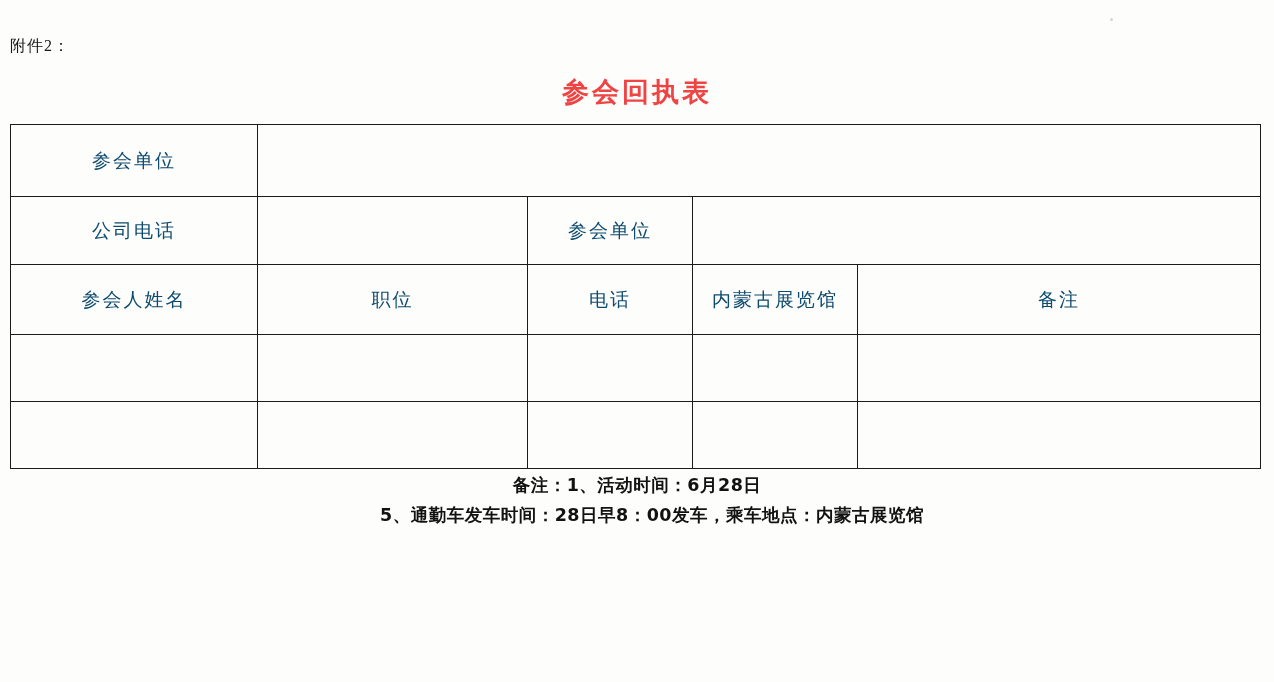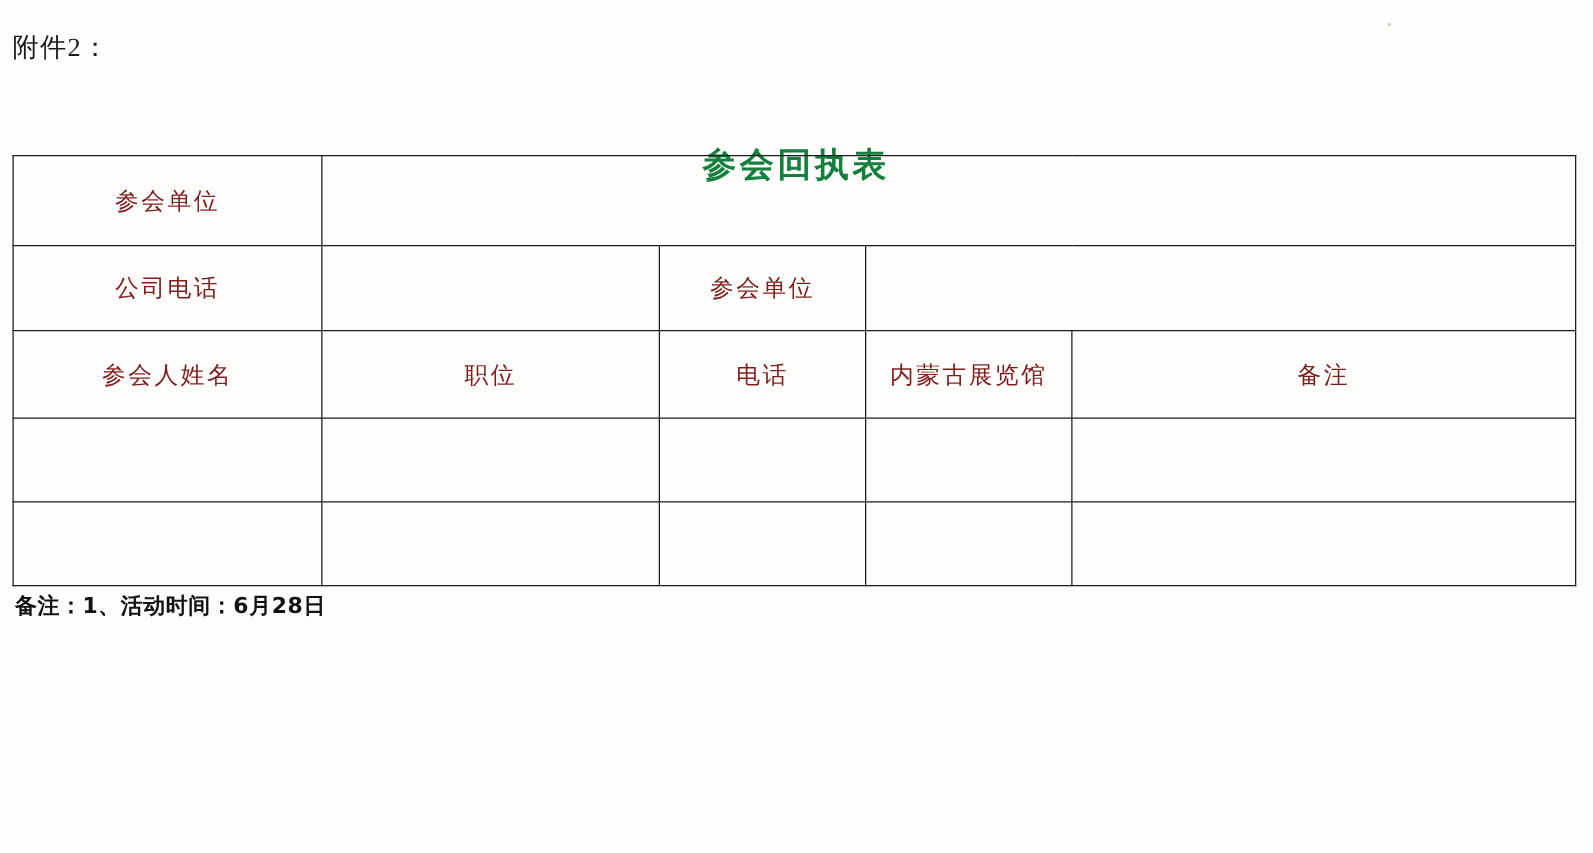--- a/index.html
+++ b/index.html
@@ -17,72 +17,72 @@
   }
   .page {
     position: relative;
     width: 1274px;
     height: 682px;
     background: #fdfdfc;
   }
   .attachment-label {
     position: absolute;
     left: 10px;
-    top: 24px;
-    font-size: 21px;
+    top: 36px;
+    font-size: 16px;
     letter-spacing: 1px;
     color: #1a1a1a;
     white-space: nowrap;
   }
   .doc-title {
     position: absolute;
     left: 0;
     top: 74px;
     width: 1274px;
     text-align: center;
     font-size: 27px;
     font-weight: bold;
     letter-spacing: 3px;
-    color: #15803d;
+    color: #ef4444;
     font-family: "DejaVu Sans", "Liberation Sans", sans-serif;
-    margin-top: 40px;
   }
   .form-table {
     position: absolute;
     left: 10px;
     top: 124px;
     width: 1250px;
     border-collapse: collapse;
     table-layout: fixed;
   }
   .form-table td {
     border: 1.6px solid #1b1b1b;
     text-align: center;
     vertical-align: middle;
     font-size: 19px;
     letter-spacing: 2px;
-    color: #7f1d1d;
+    color: #0c4a6e;
     padding: 0;
   }
   .row-h1 { height: 72px; }
   .row-h2 { height: 68px; padding-left: 48px; }
   .row-h3 { height: 70px; margin-left: 24px; }
   .row-blank { height: 67px; }
   .cell-empty { }
   .notes {
     position: absolute;
     left: 12px;
     top: 470px;
     width: 1250px;
     font-family: "DejaVu Sans", "Liberation Sans", sans-serif;
     font-weight: bold;
     font-size: 17.5px;
     color: #121212;
     line-height: 1.72;
     letter-spacing: 0.5px;
+    text-align: center;
   }
   .note-line { white-space: nowrap; }
   .note-line.indent { padding-left: 30px; }
   .speck {
     position: absolute;
     width: 3px;
     height: 3px;
     background: #d8d4cd;
     border-radius: 50%;
   }
@@ -136,15 +136,16 @@
         <td class="cell-empty"></td>
         <td class="cell-empty"></td>
         <td class="cell-empty"></td>
         <td class="cell-empty"></td>
       </tr>
     </tbody>
   </table>
 
   <div class="notes">
     <div class="note-line">备注：1、活动时间：6月28日</div>
+    <div class="note-line indent">5、通勤车发车时间：28日早8：00发车，乘车地点：内蒙古展览馆</div>
   </div>
 
 </div>
 
 </body></html>

